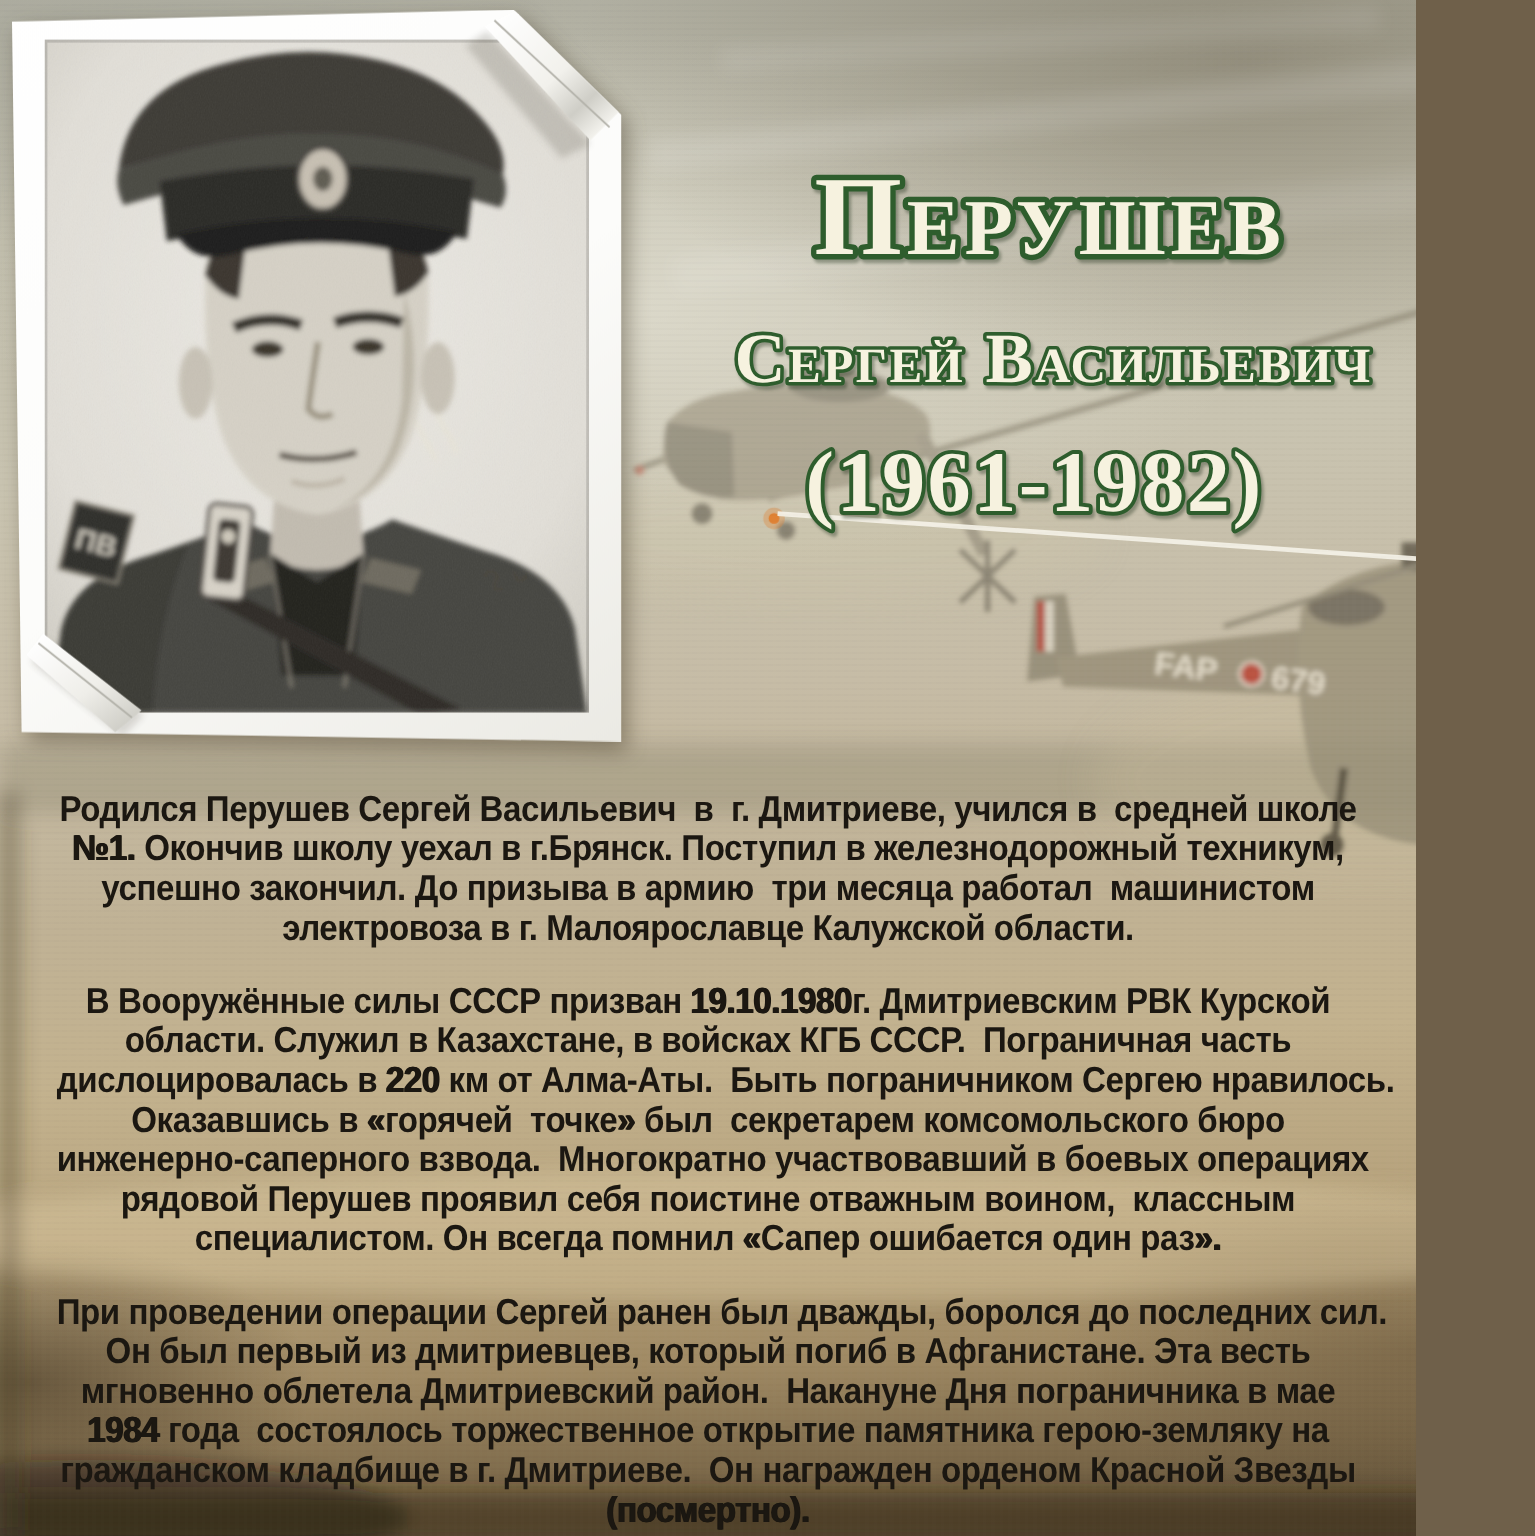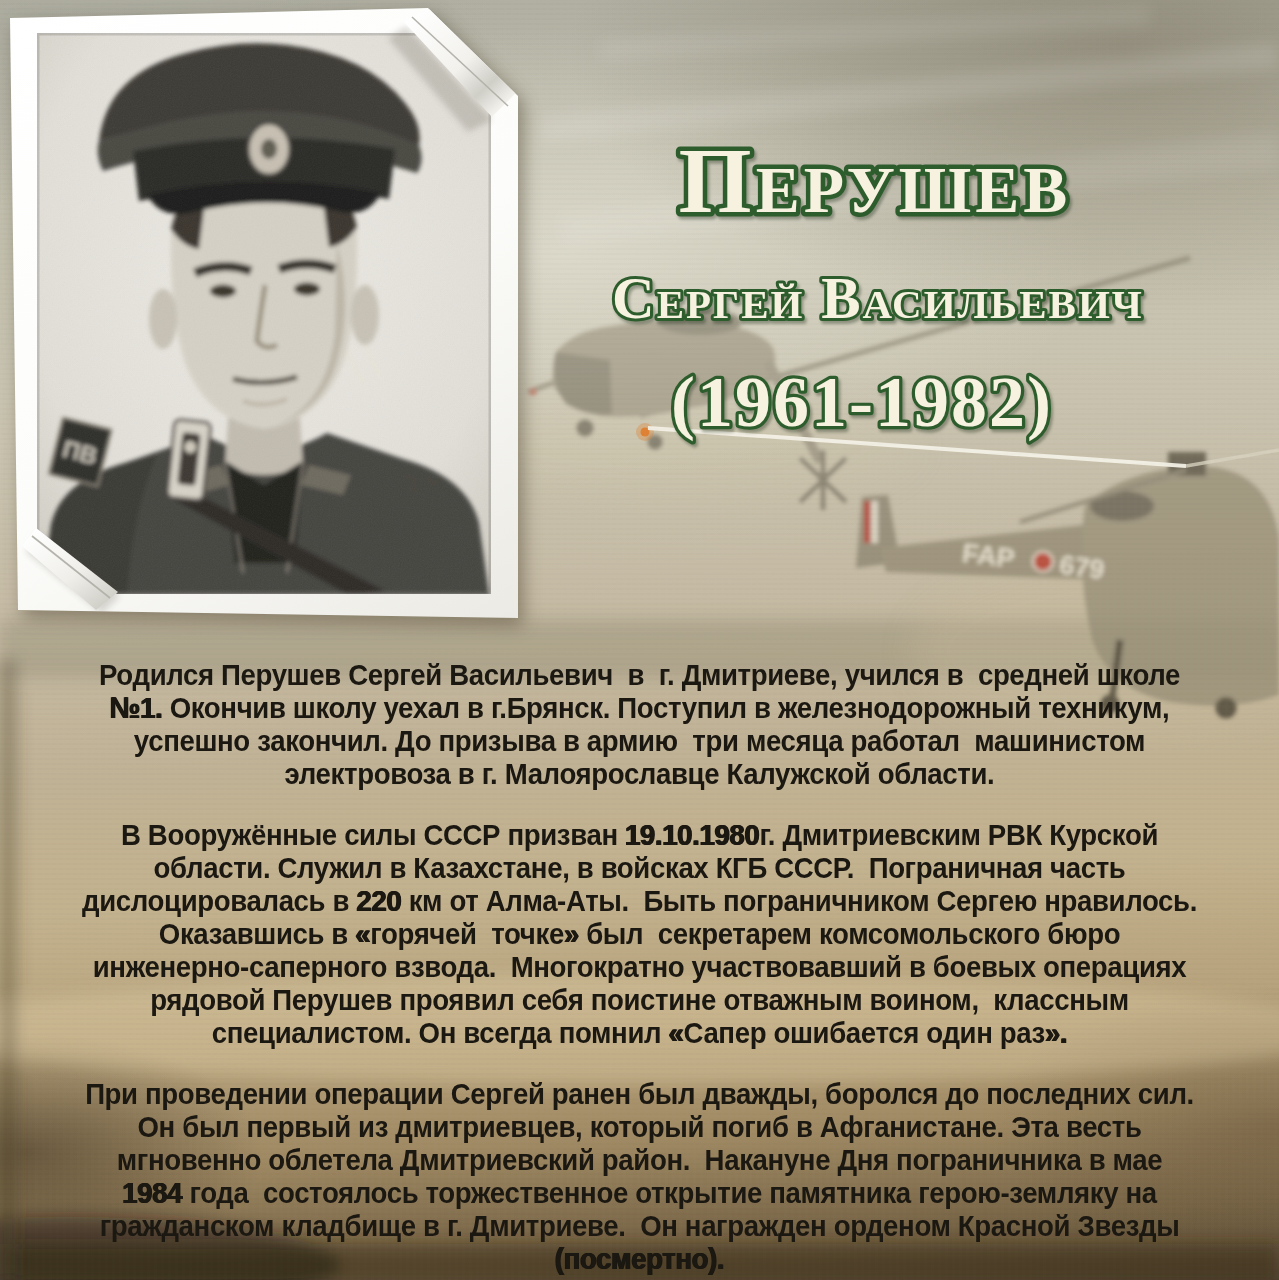--- a/index.html
+++ b/index.html
@@ -1,16 +1,16 @@
 <!DOCTYPE html>
 <html><head>
 <meta charset="utf-8">
 <style>
   html,body{margin:0;padding:0;background:#6f604a;}
-  .stage{position:relative;width:1279px;height:1280px;overflow:hidden;
+  .stage{position:relative;width:1180px;height:1280px;overflow:hidden;
     font-family:"Liberation Sans",sans-serif;
     background:
       radial-gradient(900px 420px at 88% 4%, rgba(110,102,82,.50), transparent 62%),
       radial-gradient(760px 330px at 44% 20%, rgba(238,236,224,.55), transparent 70%),
       radial-gradient(620px 260px at 8% 3%, rgba(168,168,156,.45), transparent 65%),
       radial-gradient(340px 170px at 2% 90%, rgba(56,44,28,.55), transparent 70%),
       radial-gradient(420px 200px at 100% 88%, rgba(96,78,52,.45), transparent 70%),
       linear-gradient(177deg,#aeada0 0%,#c2bfae 15%,#c9c4b1 30%,#c6bca6 45%,
         #c0b295 58%,#c3b28e 68%,#b7a37d 78%,#a08a64 87%,#7b6849 94%,#544630 100%);
   }

